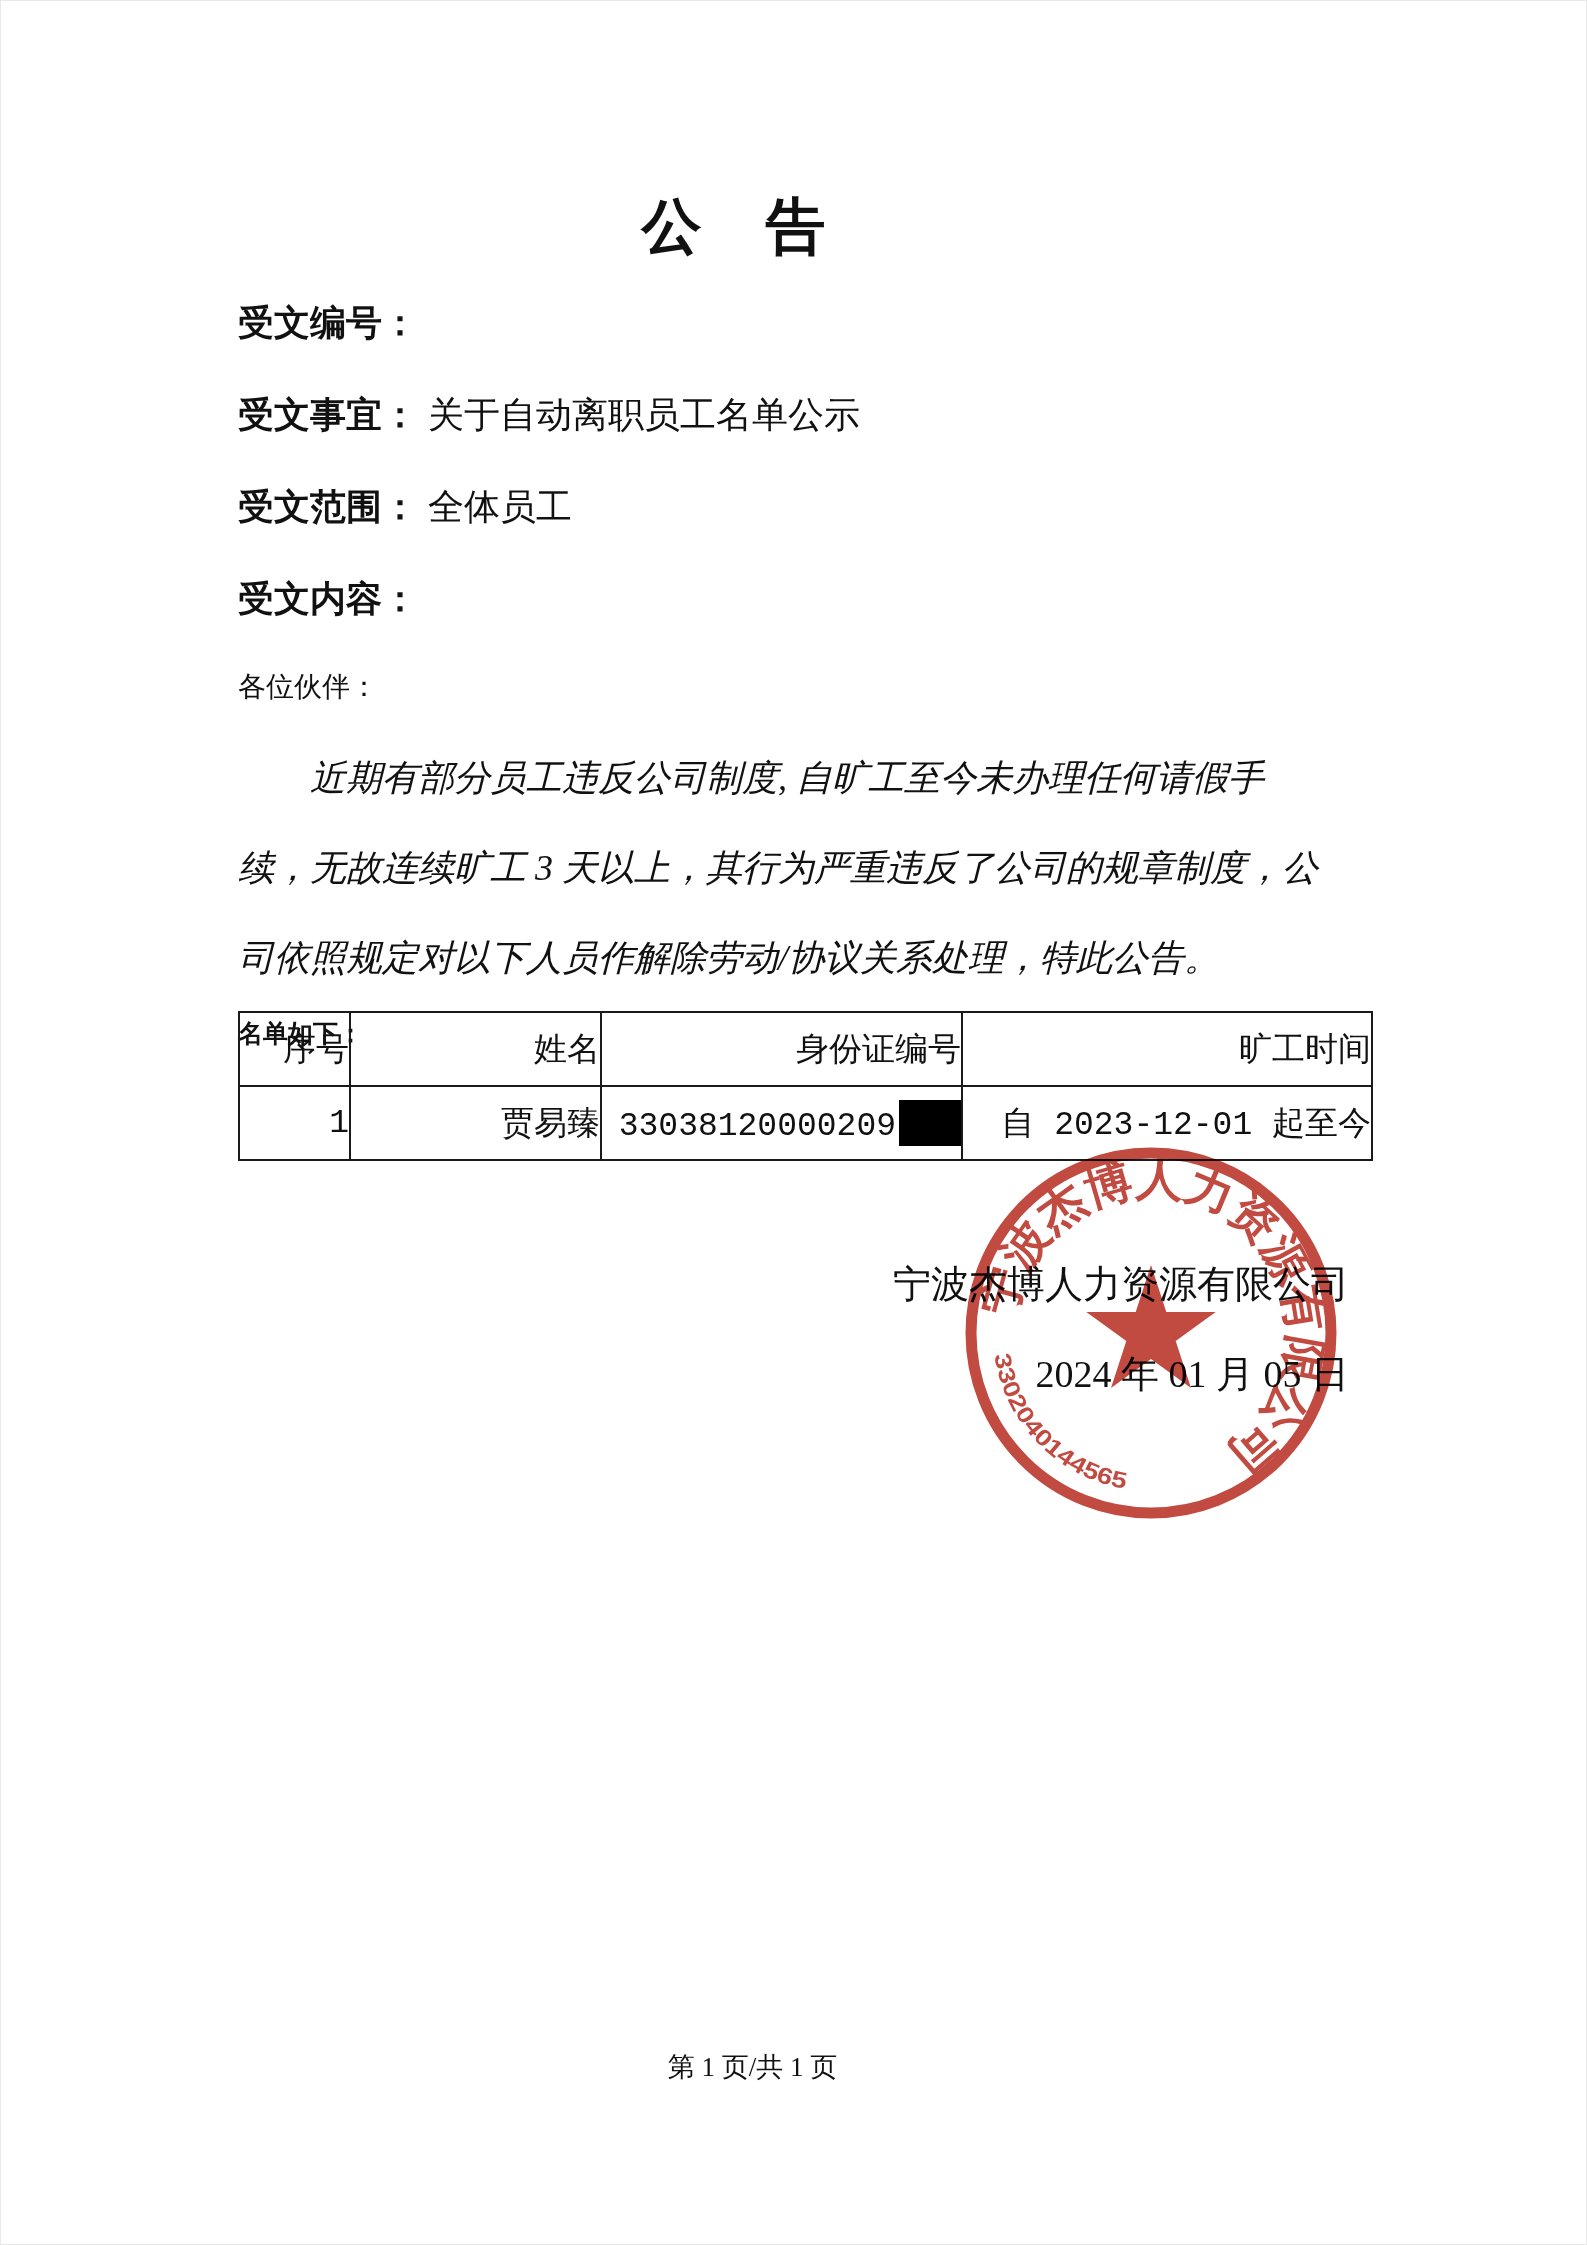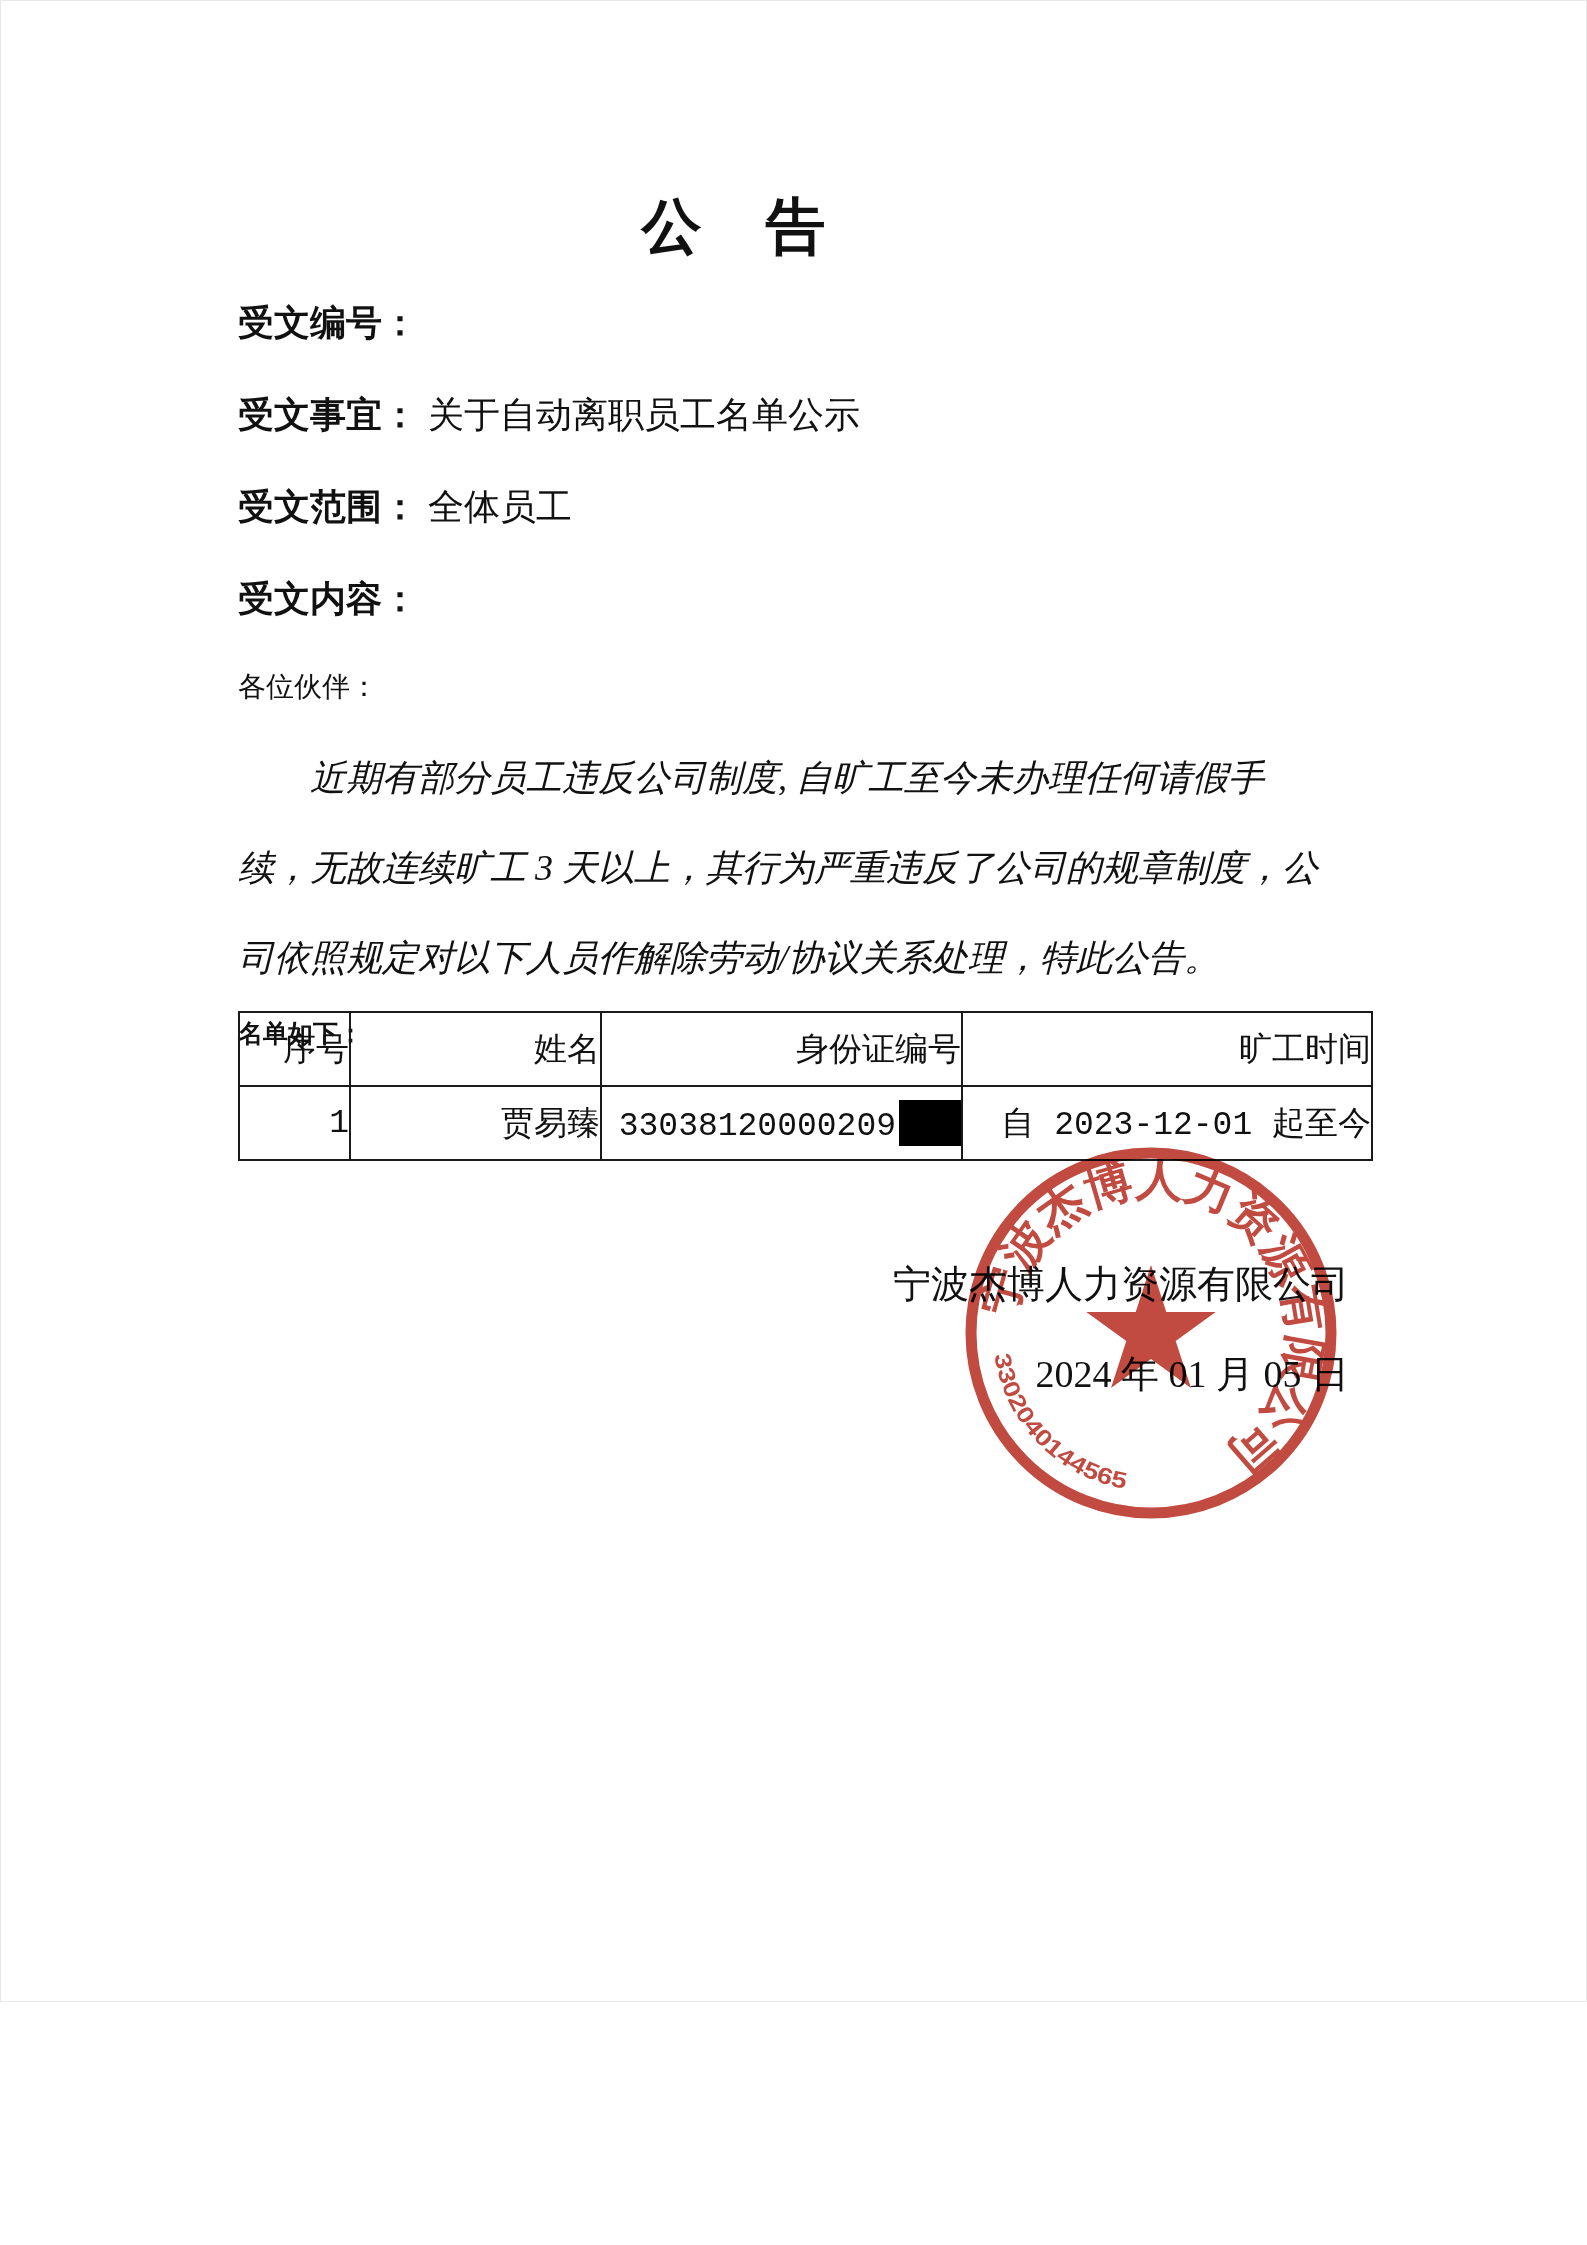--- a/index.html
+++ b/index.html
@@ -1,18 +1,18 @@
 <!DOCTYPE html>
 <html><head>
 <meta charset="utf-8">
 <style>
   html,body { margin:0; padding:0; background:#fff; }
   .page {
     position:relative;
-    width:1587px; height:2002px;
+    width:1587px; height:2245px;
     background:#ffffff;
     box-sizing:border-box;
     border:1px solid #e8e8e8;
     font-family:"Liberation Serif","DejaVu Serif",serif;
     color:#111;
     overflow:hidden;
   }
   .content {
     position:absolute;
     left:237px; top:0;

